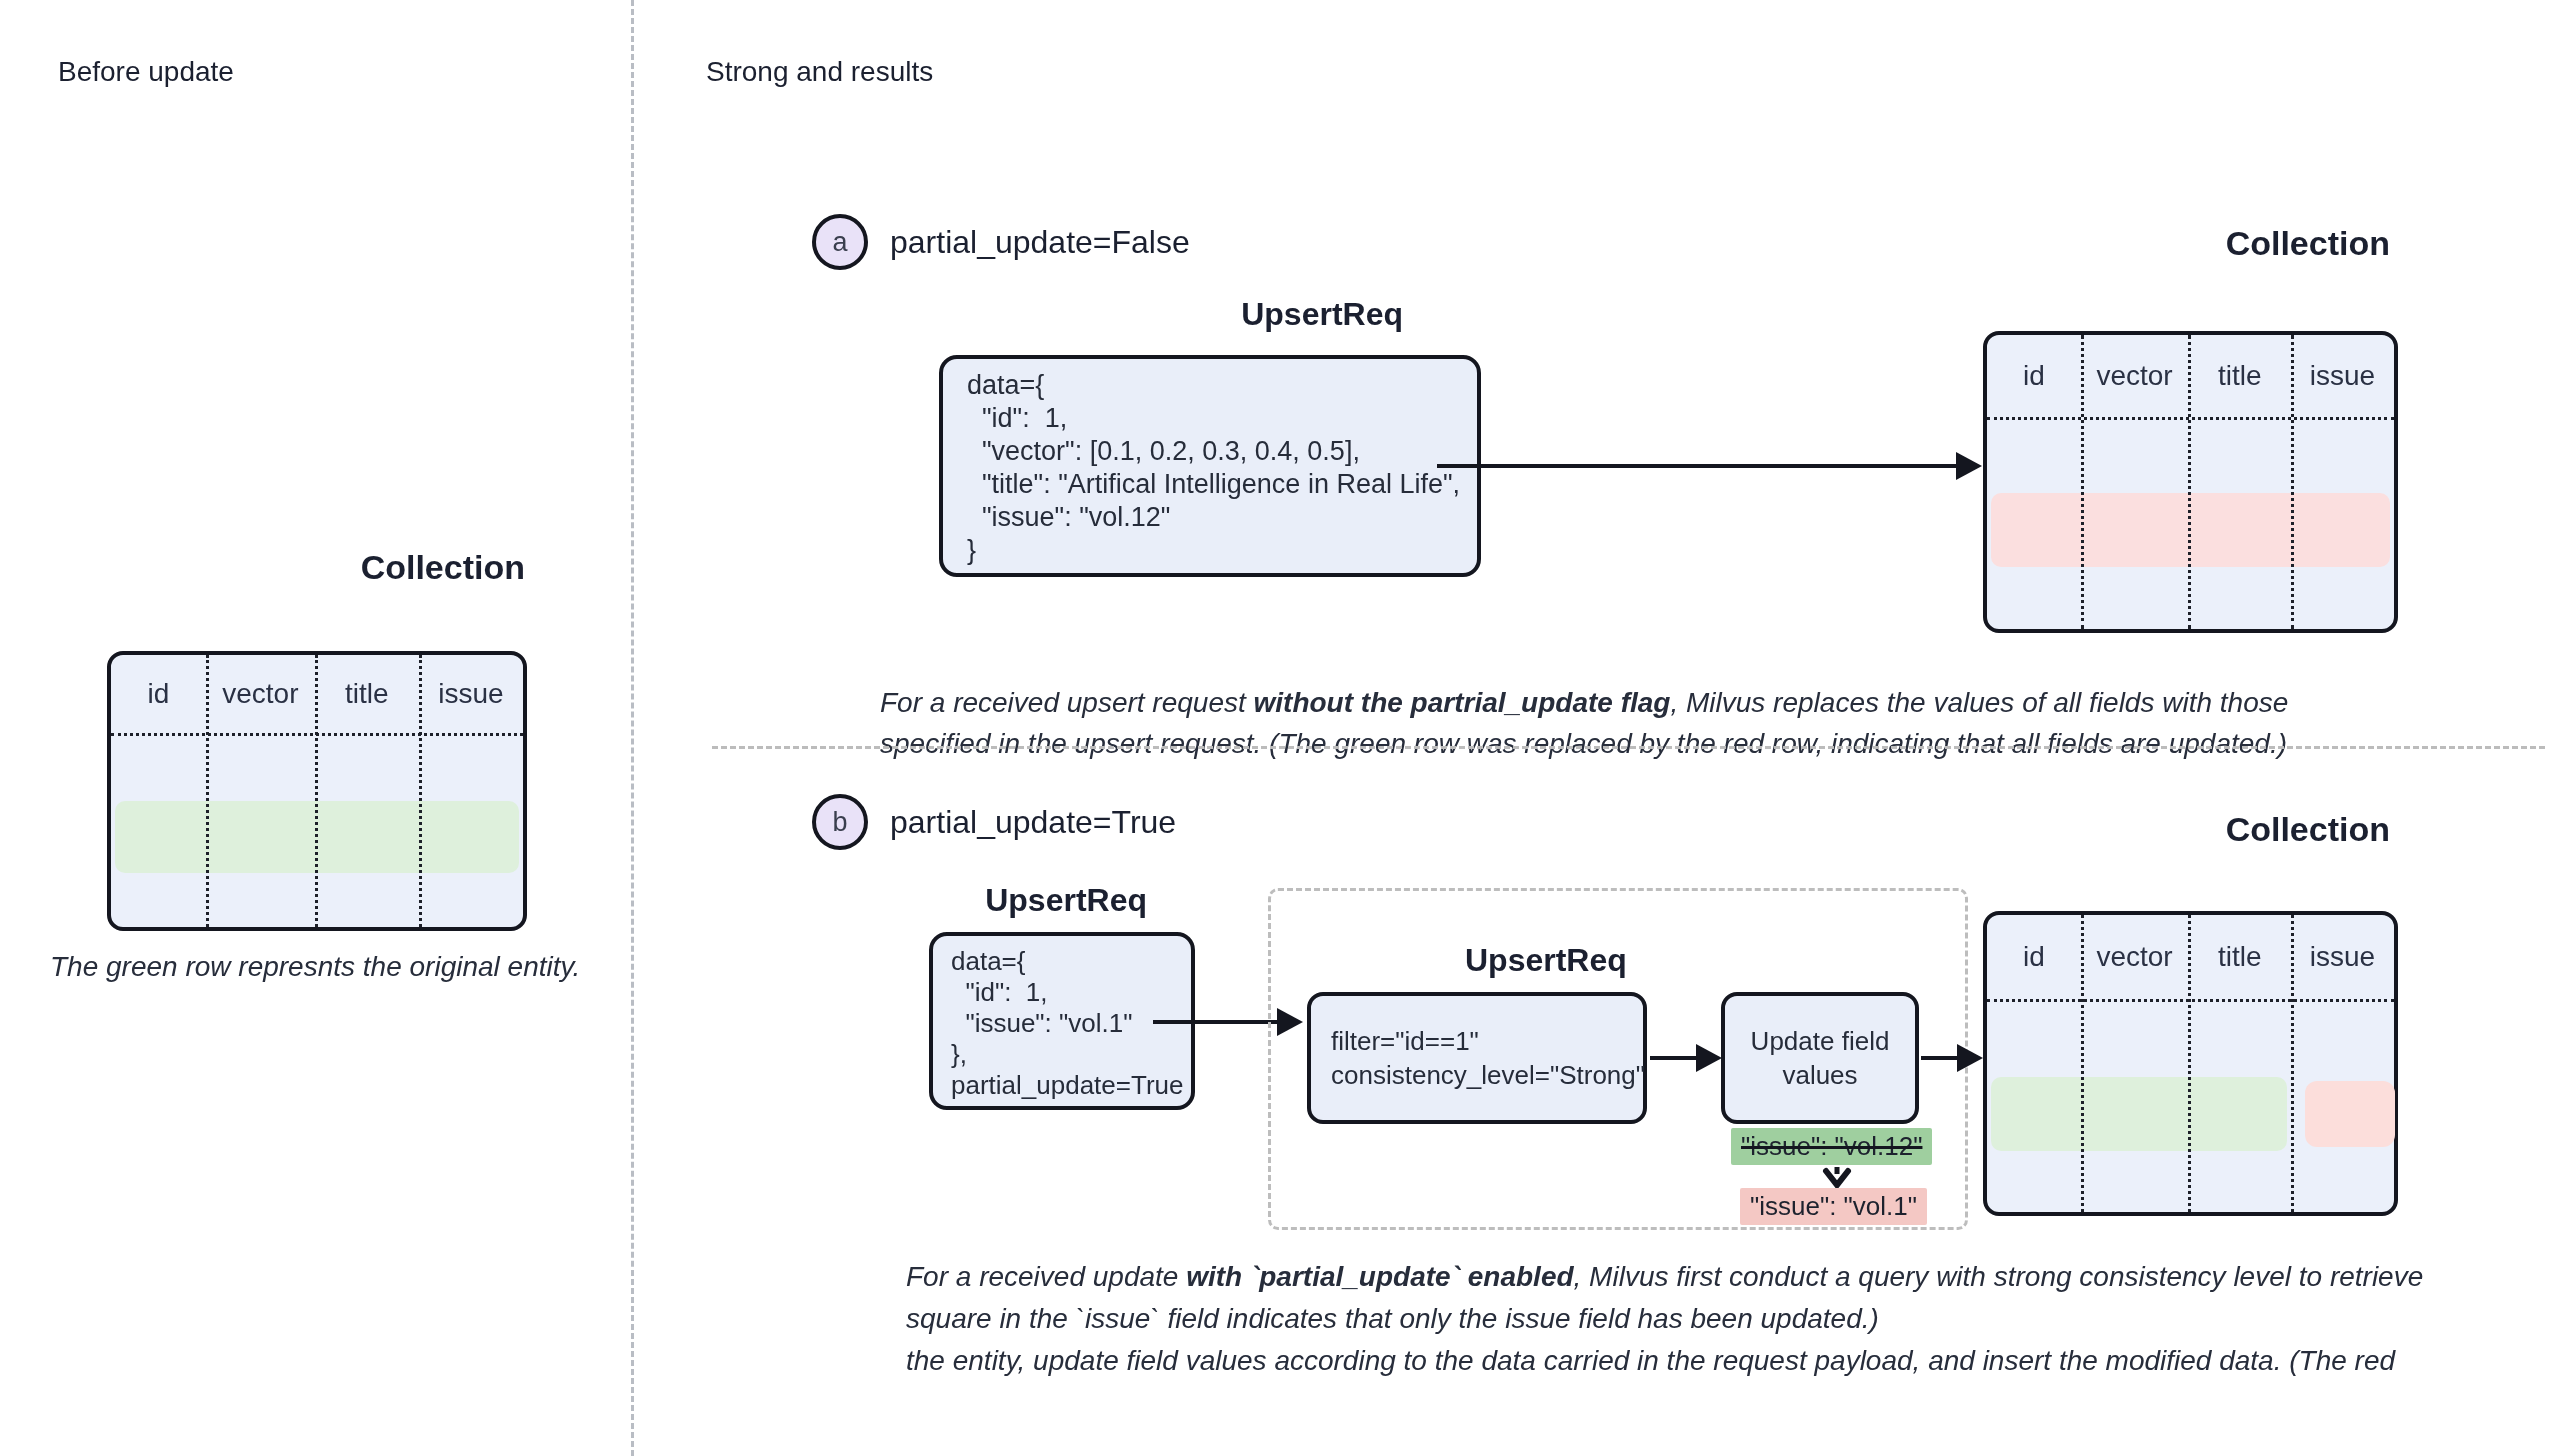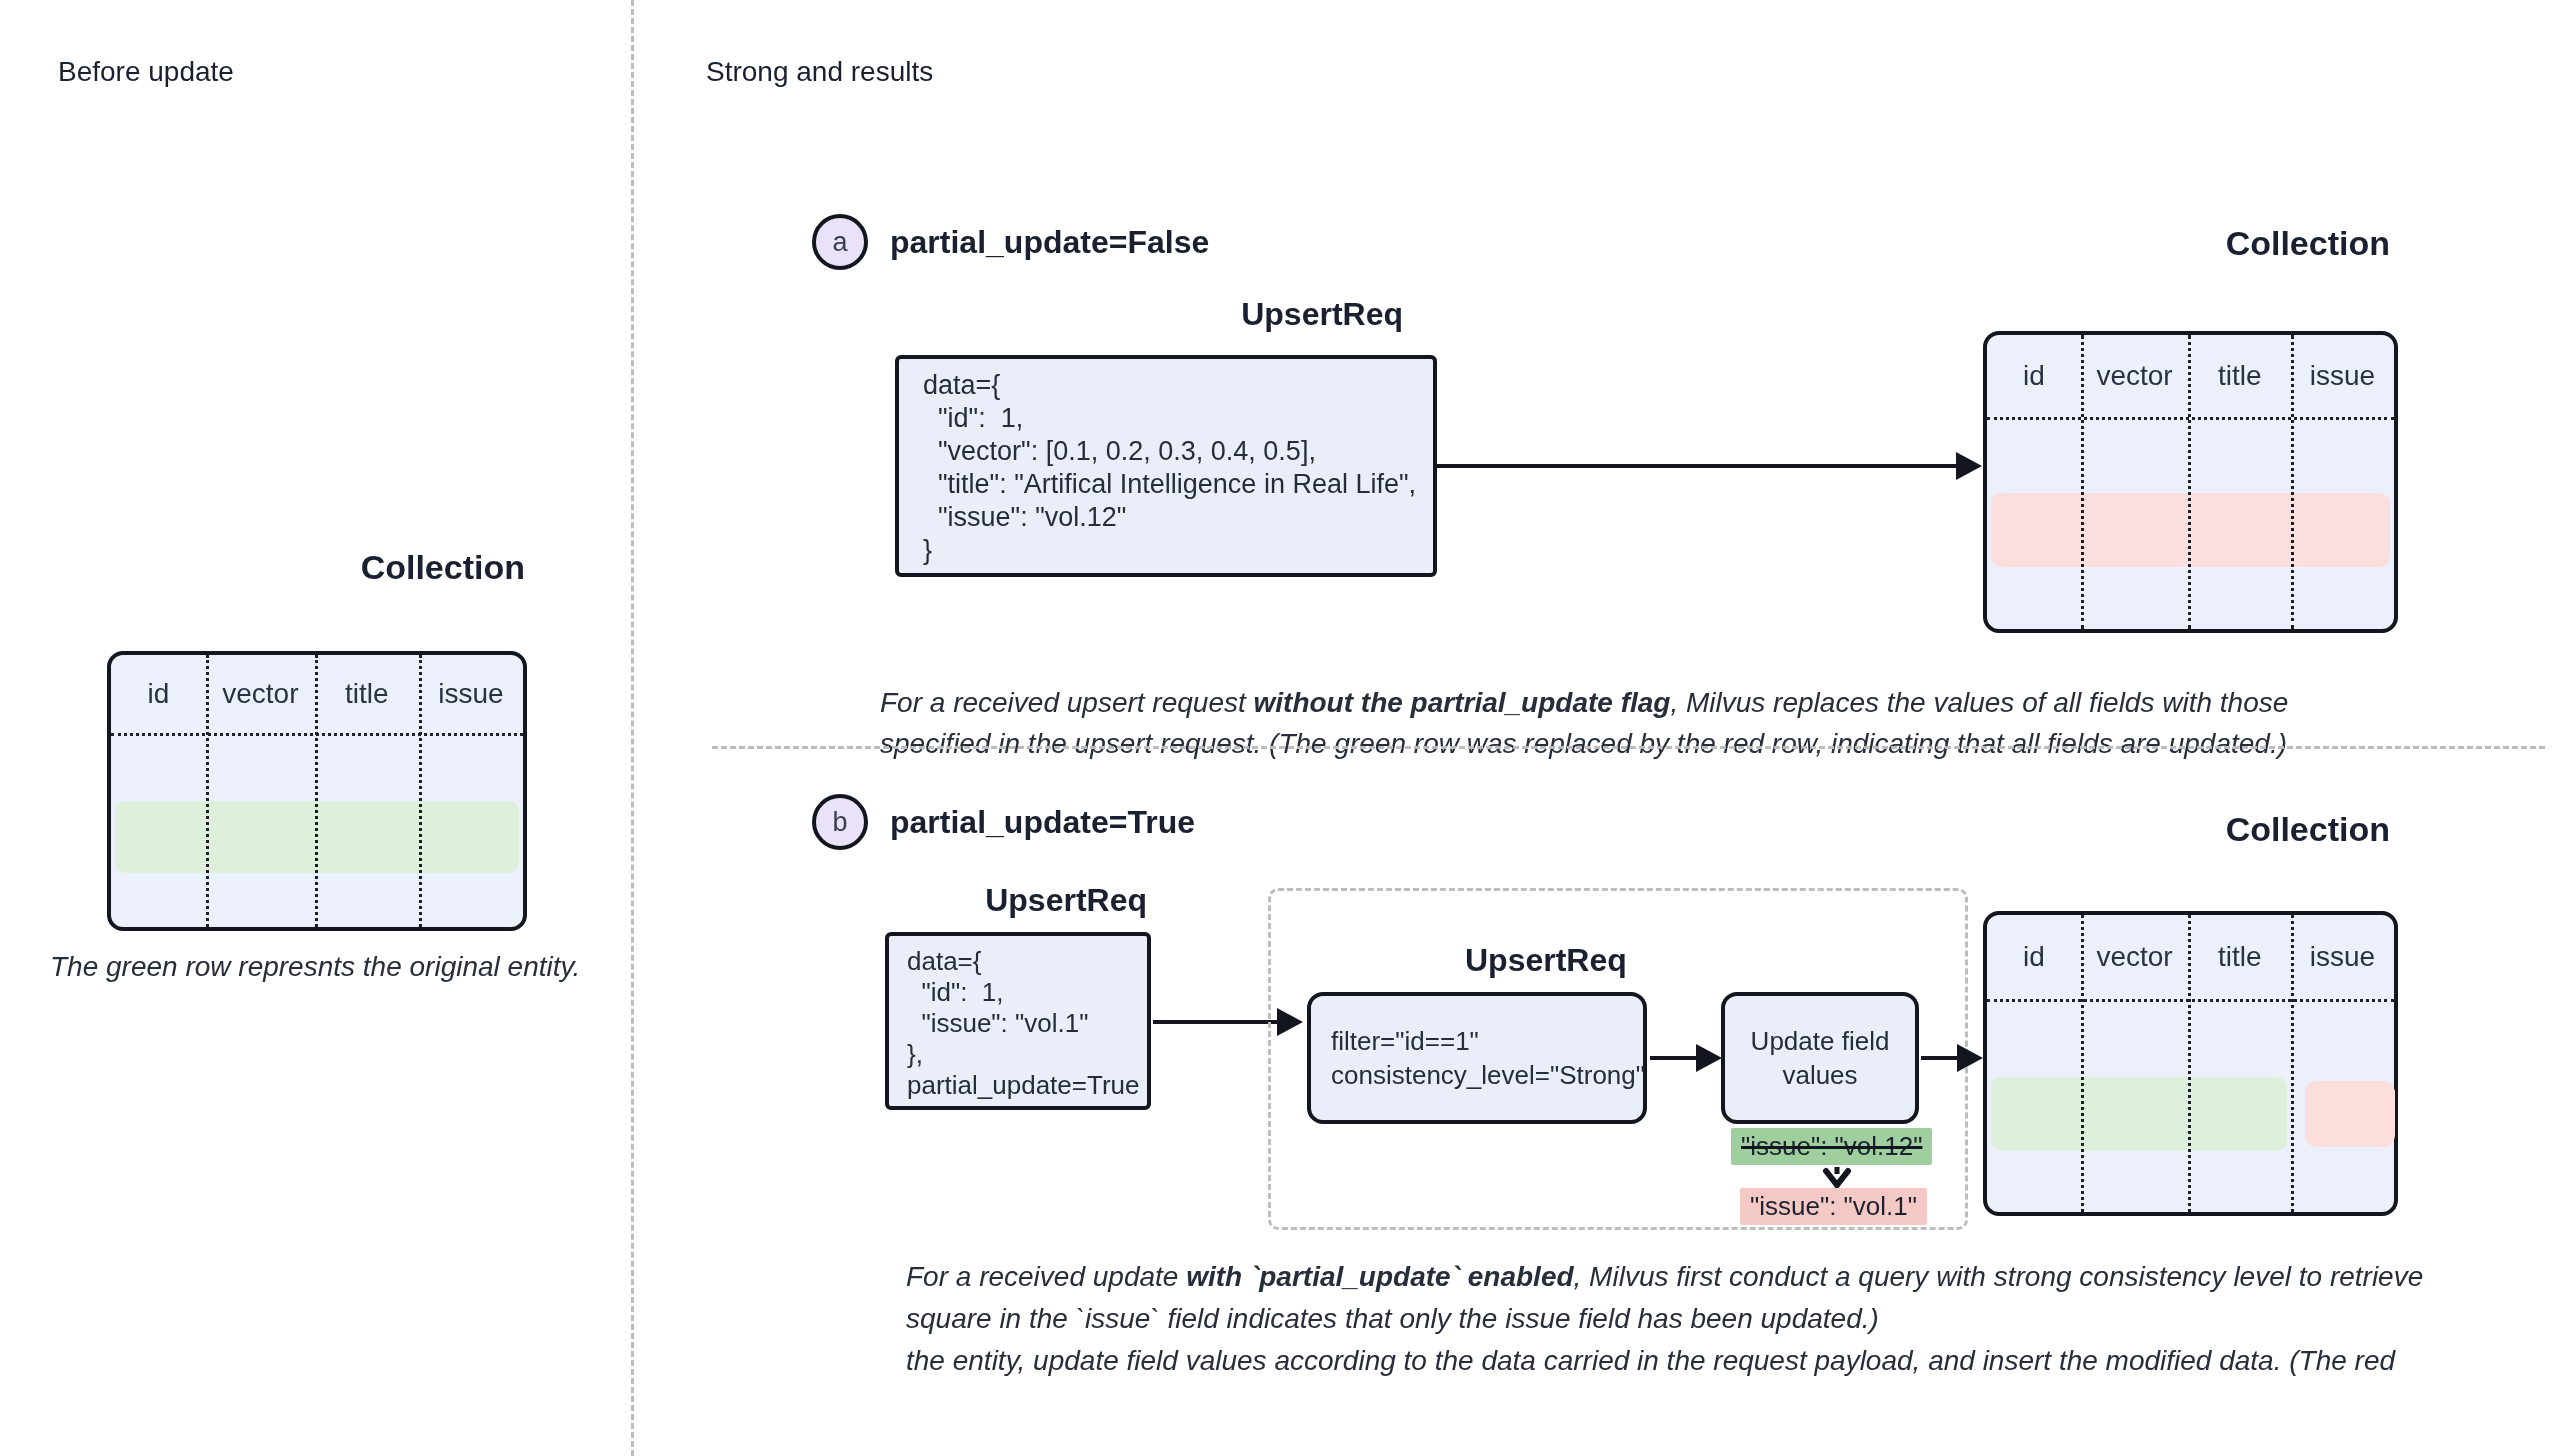--- a/index.html
+++ b/index.html
@@ -7,28 +7,28 @@
     --box-fill:#e9eef9; --table-fill:#ebf0fa;
     --green-row:#def0dc; --red-row:#fbdfdf; --red-cell:#fcdedb;
     --green-tag:#9fcf9f; --pink-tag:#f4c8c4; --badge-fill:#e9e2f8;
     --divider:#bcbcbc;
   }
   html,body{margin:0;padding:0;background:#ffffff;}
   .canvas{position:relative;width:2560px;height:1456px;background:#fff;overflow:hidden;
           font-family:"Liberation Sans",sans-serif;color:var(--text);}
   .abs{position:absolute;}
   .panel-title{font-size:28px;font-weight:normal;color:var(--heading);}
-  .sec-heading{font-size:32px;font-weight:bold;color:var(--heading);}
+  .sec-heading{font-size:32px;font-weight:normal;color:var(--heading);}
   .tbl-label{font-size:34px;font-weight:bold;color:var(--heading);text-align:right;}
   .badge{width:56px;height:56px;border-radius:50%;background:var(--badge-fill);
          border:4px solid var(--ink);box-sizing:border-box;display:flex;
          align-items:center;justify-content:center;font-size:27px;color:#3a3f4e;}
-  .codebox{background:var(--box-fill);border:4px solid var(--ink);border-radius:6px;
+  .codebox{background:var(--box-fill);border:4px solid var(--ink);border-radius:18px;
            box-sizing:border-box;font-size:27px;line-height:33px;color:var(--text);
-           white-space:pre;padding:10px 24px;}
+           white-space:pre;padding:10px 24px;margin-left:44px;}
   .tbl{background:var(--table-fill);border:4px solid var(--ink);border-radius:16px;
        box-sizing:border-box;margin-top:41px;}
   .tbl-head{position:absolute;top:0;left:0;right:0;display:grid;
             grid-template-columns:23% 26.5% 25.2% 25.3%;align-items:center;
             text-align:center;font-size:28px;color:#2a3144;z-index:3;}
   .vline{position:absolute;top:0;bottom:0;width:0;border-left:3px dotted #1d2029;z-index:2;}
   .v1{left:23%;} .v2{left:49.5%;} .v3{left:74.7%;}
   .hline{position:absolute;left:0;right:0;height:0;border-top:3px dotted #1d2029;z-index:2;}
   .stripe{position:absolute;border-radius:10px;z-index:1;}
   .arrow-line{position:absolute;height:4px;background:var(--ink);}

